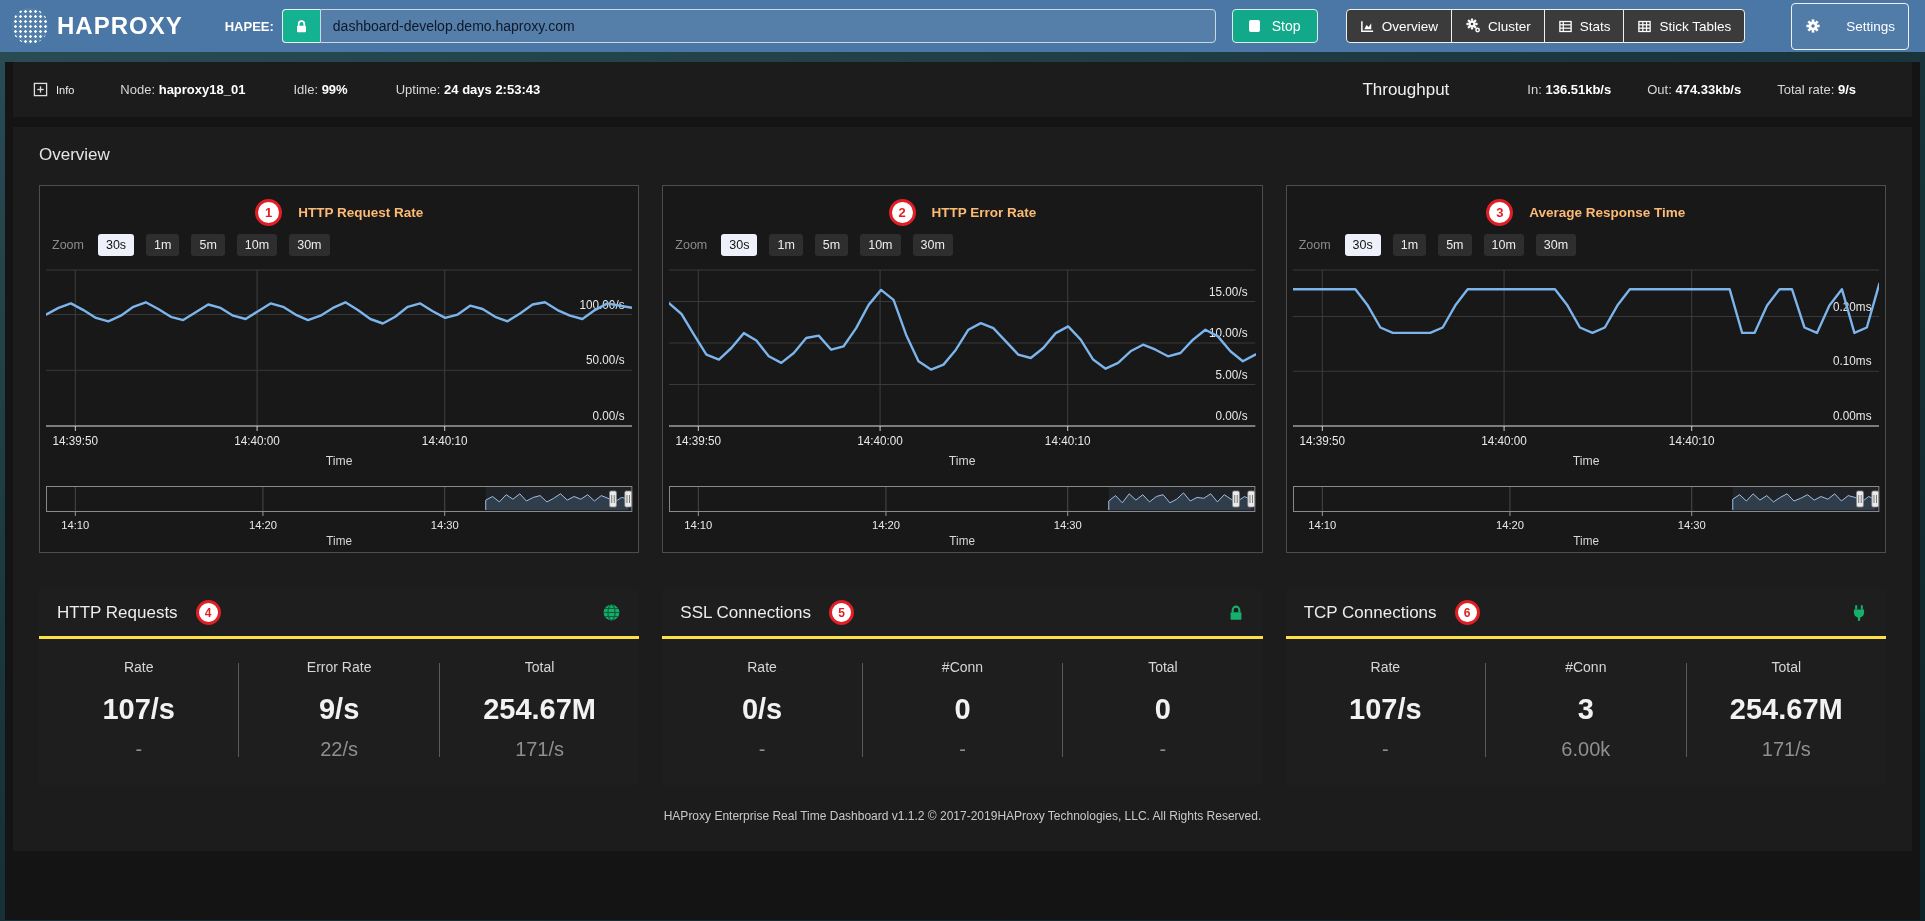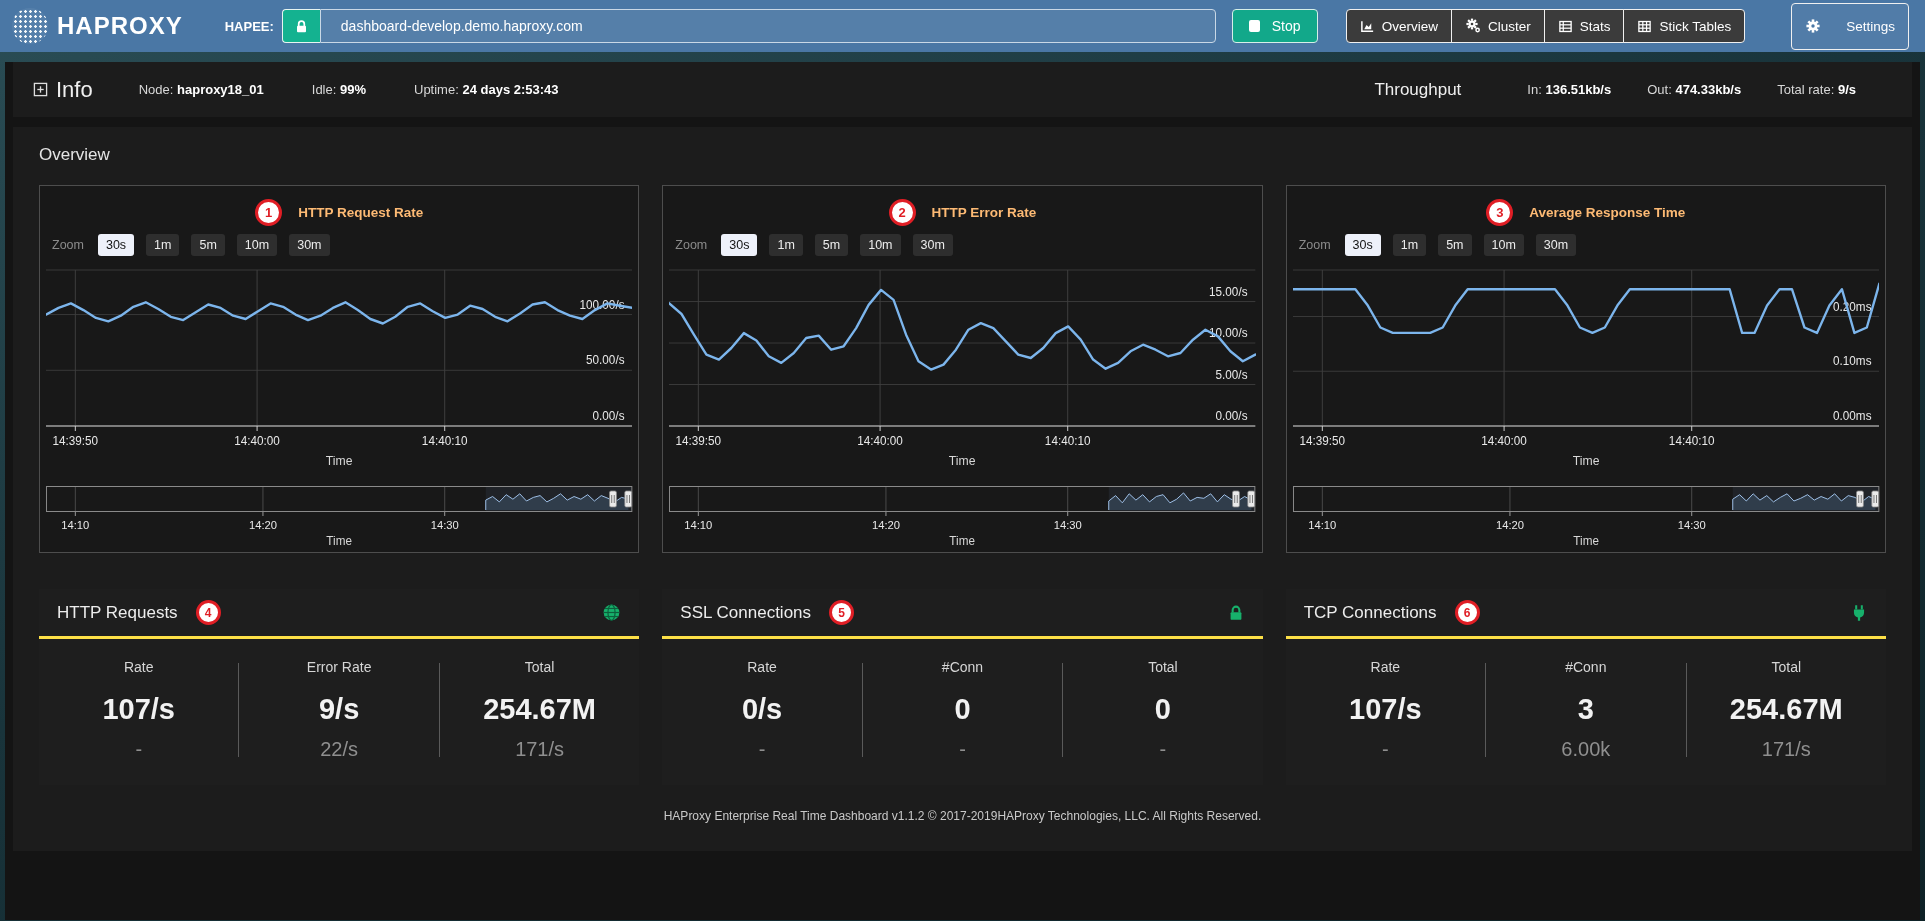--- a/index.html
+++ b/index.html
@@ -15,43 +15,43 @@
   .logo{width:36px;height:36px;border-radius:50%;margin-right:9px;
     background-color:rgba(255,255,255,.06);
     background-image:radial-gradient(rgba(255,255,255,.95) 1.1px,transparent 1.5px);
     background-size:5px 5px;background-position:1px 1px;}
   .brand-text{font-size:24px;font-weight:bold;color:#fff;letter-spacing:1px}
   .hapee{font-size:13px;font-weight:bold;color:#fff;margin-right:8px}
   .urlbox{display:flex;align-items:stretch;flex:1;max-width:945px;height:34px;margin-right:16px}
   .lockbox{width:38px;background:#14b290;border:1px solid #e8f5f1;border-right:none;
     border-radius:4px 0 0 4px;display:flex;align-items:center;justify-content:center}
   .url-input{flex:1;background:#557fa9;border:1px solid #c9d8e6;border-radius:0 4px 4px 0;
-    color:#ffffff;font-size:14px;padding:0 20px;font-family:"Liberation Sans",sans-serif;outline:none}
+    color:#0f172a;font-size:14px;padding:0 12px;font-family:"Liberation Sans",sans-serif;outline:none}
   .stop-btn{height:34px;min-width:86px;background:#12a88a;border:1px solid #d7efe9;border-radius:4px;
     color:#fff;font-size:14px;display:flex;align-items:center;justify-content:center;gap:12px;
     padding:0 16px;cursor:pointer;margin-right:28px;font-family:"Liberation Sans",sans-serif}
   .stop-sq{width:11px;height:12px;background:#fff;border-radius:2px;display:inline-block}
   .nav-group{display:flex}
   .nav-btn{height:34px;background:#3b3b3b;border:1px solid #f0f0f0;color:#fff;font-size:13.5px;
     display:flex;align-items:center;gap:7px;padding:0 13px;cursor:pointer;margin-left:-1px;
     font-family:"Liberation Sans",sans-serif}
   .nav-btn:first-child{border-radius:4px 0 0 4px;margin-left:0}
   .nav-btn:last-child{border-radius:0 4px 4px 0}
   .settings-btn{height:47px;margin-left:46px;background:rgba(255,255,255,.04);border:1px solid #f0f0f0;
     border-radius:4px;color:#fff;font-size:13.5px;display:flex;align-items:center;gap:25px;
     padding:0 13px;cursor:pointer;font-family:"Liberation Sans",sans-serif}
   .icon{display:inline-flex;align-items:center;justify-content:center;line-height:0}
   
   .content{margin:0 5px 11px;background:#141414;min-height:858px;padding-bottom:2px}
   .info-bar{margin:10px 8px 10px;height:55px;background:#1c1c1c;display:flex;align-items:center;padding:0 20px}
-  .ib-info{display:flex;align-items:center;gap:8px;font-size:22px;color:#efefef;margin-right:46px;cursor:pointer}
+  .ib-info{display:flex;align-items:center;gap:8px;font-size:11px;color:#efefef;margin-right:46px;cursor:pointer}
   .ib-item{font-size:13px;color:#d8d8d8;margin-right:48px}
   .ib-item b{color:#fff}
   .ib-right{margin-left:auto;display:flex;align-items:center;padding-right:36px}
-  .throughput{font-size:17px;color:#efefef;margin-right:30px}
+  .throughput{font-size:17px;color:#efefef;margin-right:42px}
   .ib-right .ib-item{margin-right:0;margin-left:36px}
   
   .overview{margin:0 8px;background:#1c1c1c;padding:16px 0 18px}
   .section-title{font-size:17px;color:#e4e4e4;margin:2px 0 20px 26px}
   .charts-row{display:flex;gap:23px;margin:0 26px}
   .panel{flex:1;background:#181818;border:1px solid #4d4d4d;padding:10px 6px 0}
   .panel-head{display:flex;align-items:center;justify-content:center;gap:16px;height:32px}
   .chart-title{font-size:13.5px;font-weight:bold;color:#fdba74}
   .num-badge{width:27px;height:27px;border-radius:50%;background:#fff;border:3px solid #e01e25;
     color:#e01e25;font-weight:bold;font-size:13px;display:inline-flex;align-items:center;

